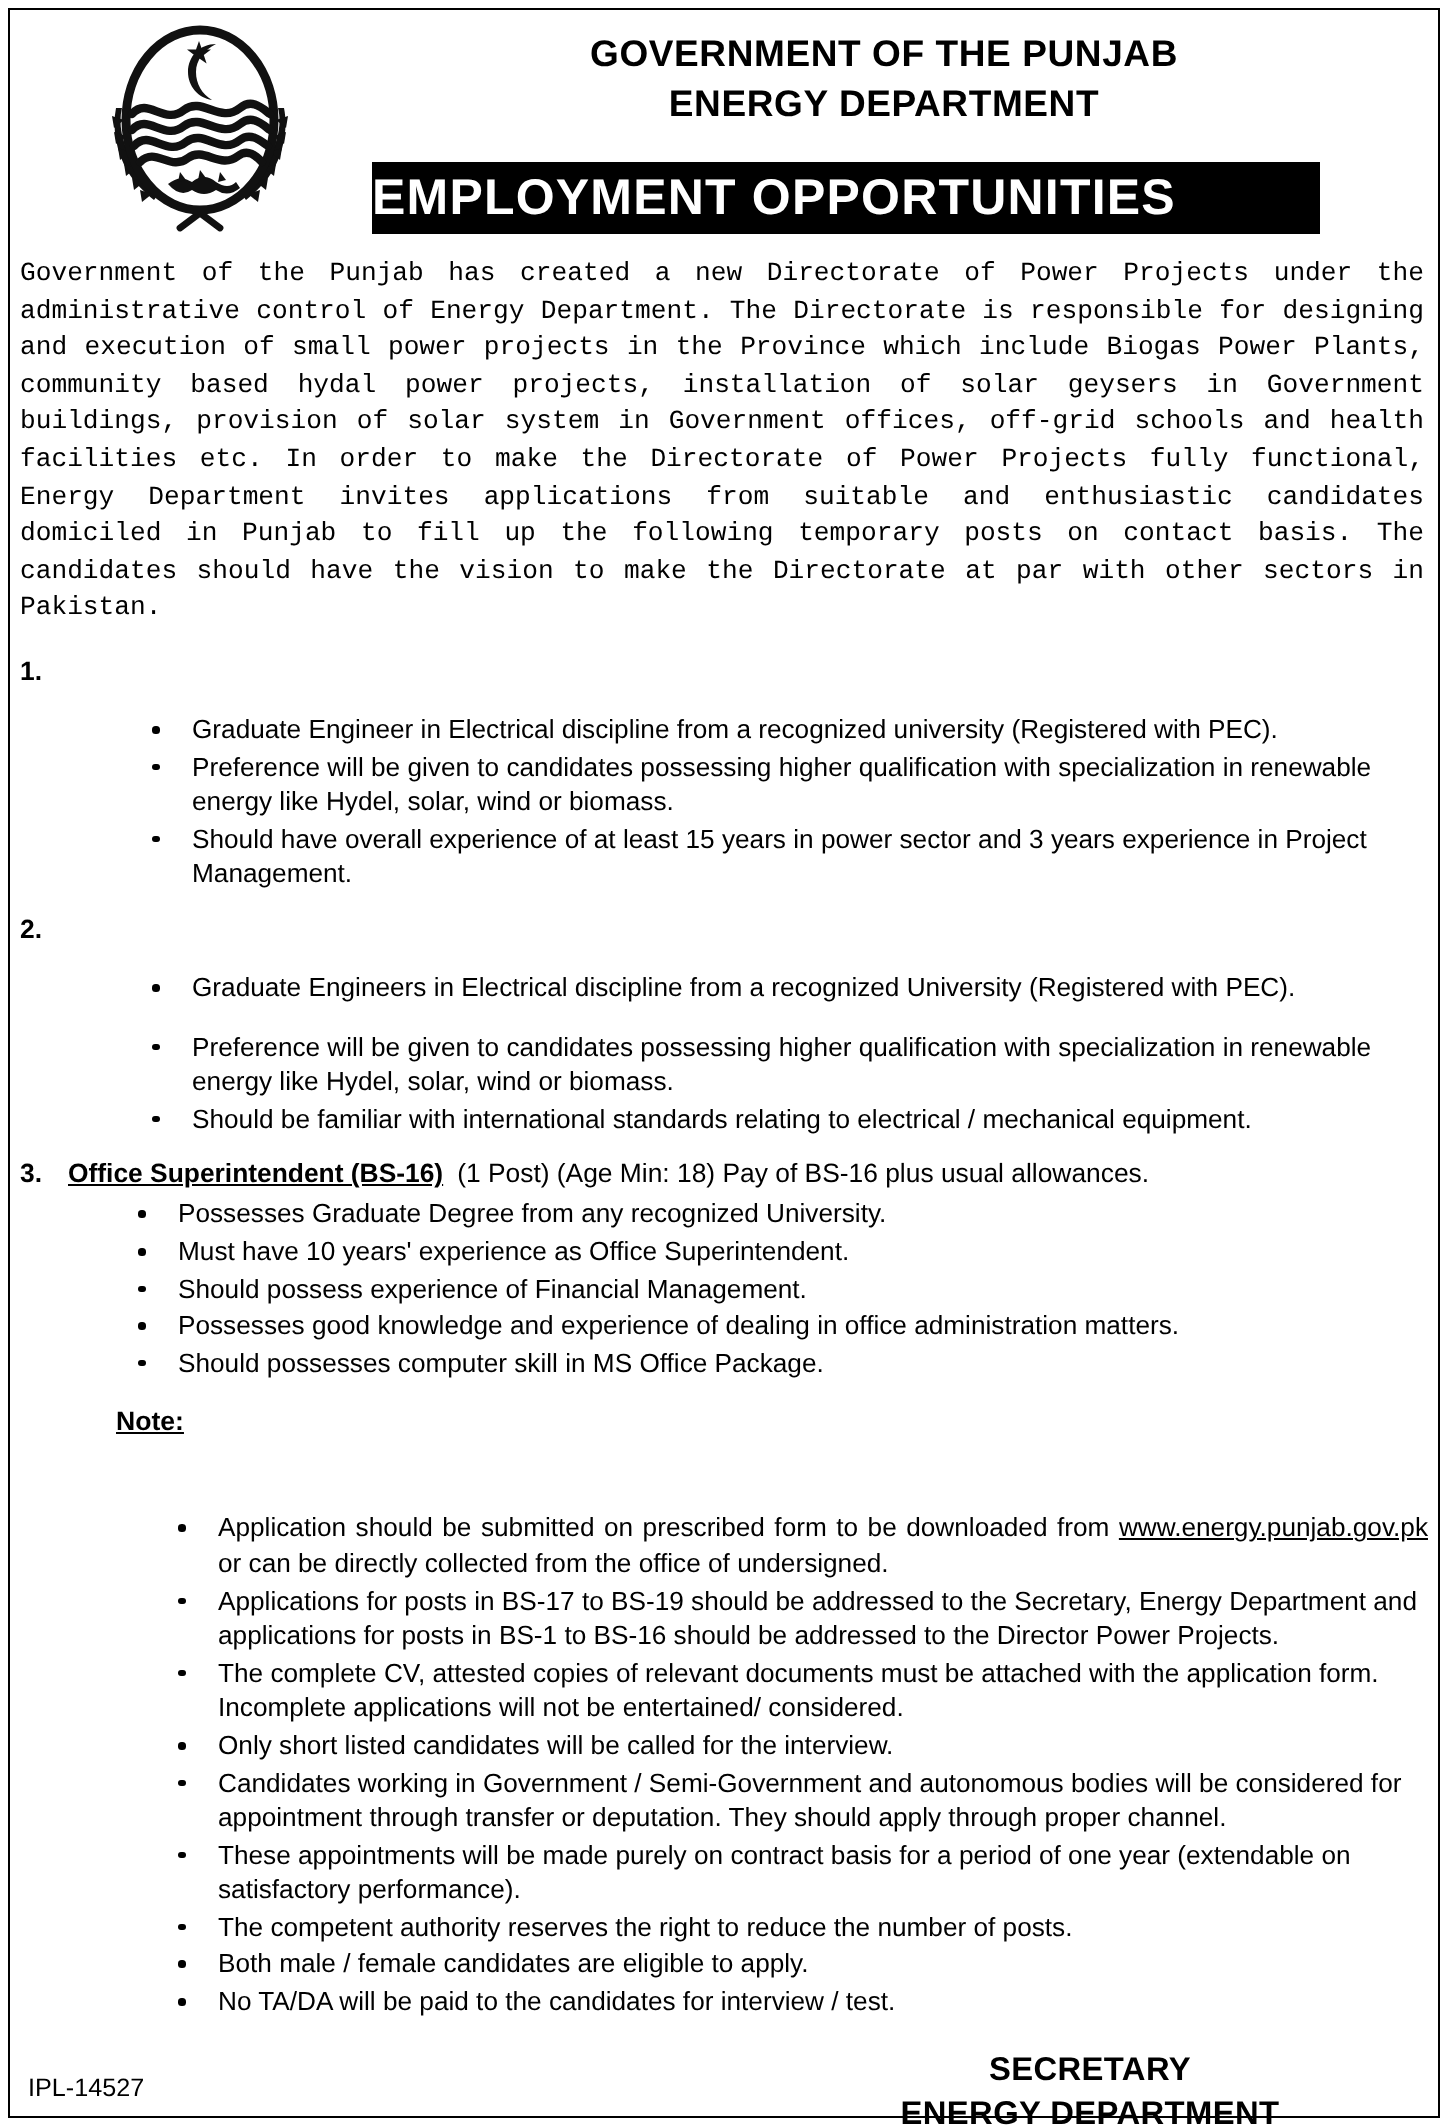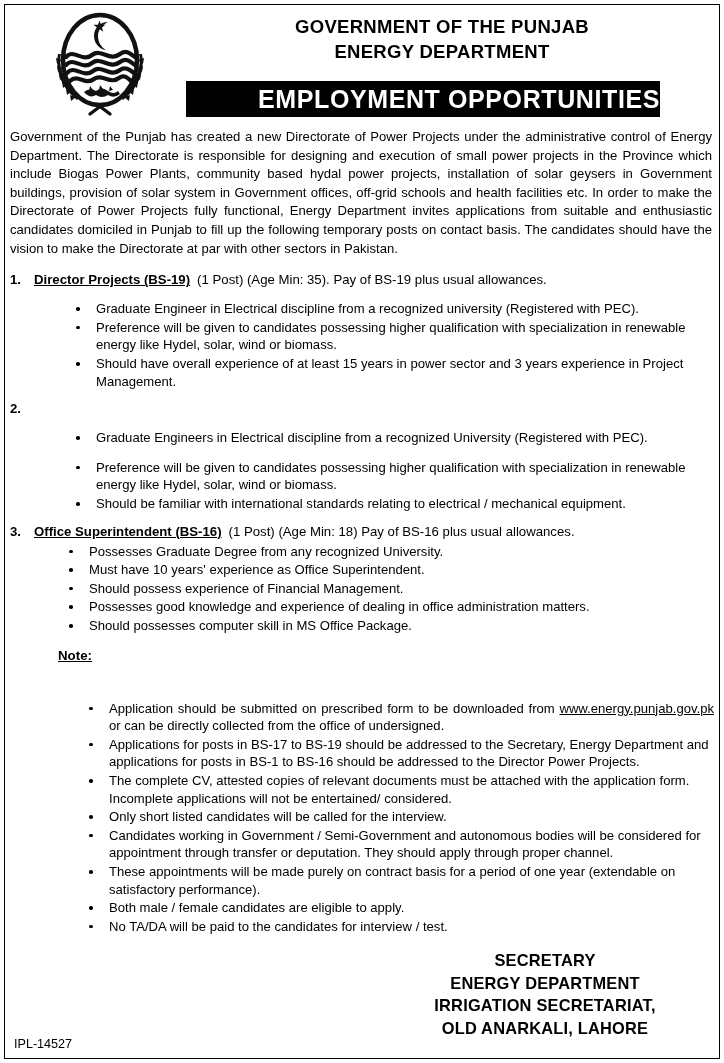--- a/index.html
+++ b/index.html
@@ -70,38 +70,39 @@
   .banner {
     position: absolute;
     left: 176px;
     top: 73px;
     width: 474px;
     height: 36px;
     background: #000000;
     color: #ffffff;
     display: flex;
     align-items: center;
-    justify-content: flex-end;
+    justify-content: flex-start;
   }
   .banner-text {
     font-size: 25px;
     font-weight: bold;
     letter-spacing: 0.6px;
     color: #ffffff;
     white-space: nowrap;
   }
 
   
   .intro {
     margin-top: 2px;
     font-size: 13.1px;
     line-height: 18.6px;
     text-align: justify;
     text-justify: inter-word;
     padding-right: 2px;
+    font-family: Liberation Mono, monospace;
   }
 
   
   .position {
     margin-top: 10px;
   }
   .pos-head {
     font-size: 13.2px;
     line-height: 18px;
     display: flex;
@@ -244,21 +245,20 @@
       </div>
     </div>
 
     <p class="intro">Government of the Punjab has created a new Directorate of Power Projects under the administrative control of Energy Department. The Directorate is responsible for designing and execution of small power projects in the Province which include Biogas Power Plants, community based hydal power projects, installation of solar geysers in Government buildings, provision of solar system in Government offices, off-grid schools and health facilities etc. In order to make the Directorate of Power Projects fully functional, Energy Department invites applications from suitable and enthusiastic candidates domiciled in Punjab to fill up the following temporary posts on contact basis. The candidates should have the vision to make the Directorate at par with other sectors in Pakistan.</p>
 
     <div>
 
       <div class="position">
         <div class="pos-head">
           <span class="pos-num">1.</span>
-          <span><span class="pos-title">Director Projects (BS-19)</span><span class="pos-detail">(1 Post) (Age Min: 35). Pay of BS-19 plus usual allowances.</span></span>
         </div>
         <ul class="bullets indent-wide">
           <li>Graduate Engineer in Electrical discipline from a recognized university (Registered with PEC).</li>
           <li>Preference will be given to candidates possessing higher qualification with specialization in renewable energy like Hydel, solar, wind or biomass.</li>
           <li>Should have overall experience of at least 15 years in power sector and 3 years experience in Project Management.</li>
         </ul>
       </div>
 
       <div class="position">
         <div class="pos-head">
@@ -288,20 +288,21 @@
 
     <div class="note-block">
       <div class="note-label">Note:</div>
       <ul class="bullets indent-note">
         <li class="justify"><span>Application should be submitted on prescribed form to be downloaded from </span><a class="u" href="#" style="color:#000;text-decoration:underline;">www.energy.punjab.gov.pk</a><span> or can be directly collected from the office of undersigned.</span></li>
         <li>Applications for posts in BS-17 to BS-19 should be addressed to the Secretary, Energy Department and applications for posts in BS-1 to BS-16 should be addressed to the Director Power Projects.</li>
         <li>The complete CV, attested copies of relevant documents must be attached with the application form. Incomplete applications will not be entertained/ considered.</li>
         <li>Only short listed candidates will be called for the interview.</li>
         <li>Candidates working in Government / Semi-Government and autonomous bodies will be considered for appointment through transfer or deputation. They should apply through proper channel.</li>
         <li>These appointments will be made purely on contract basis for a period of one year (extendable on satisfactory performance).</li>
+        <li>The competent authority reserves the right to reduce the number of posts.</li>
         <li>Both male / female candidates are eligible to apply.</li>
         <li>No TA/DA will be paid to the candidates for interview / test.</li>
       </ul>
     </div>
 
     <div class="signature">
       <div>SECRETARY</div>
       <div>ENERGY DEPARTMENT</div>
       <div>IRRIGATION SECRETARIAT,</div>
       <div>OLD ANARKALI, LAHORE</div>

